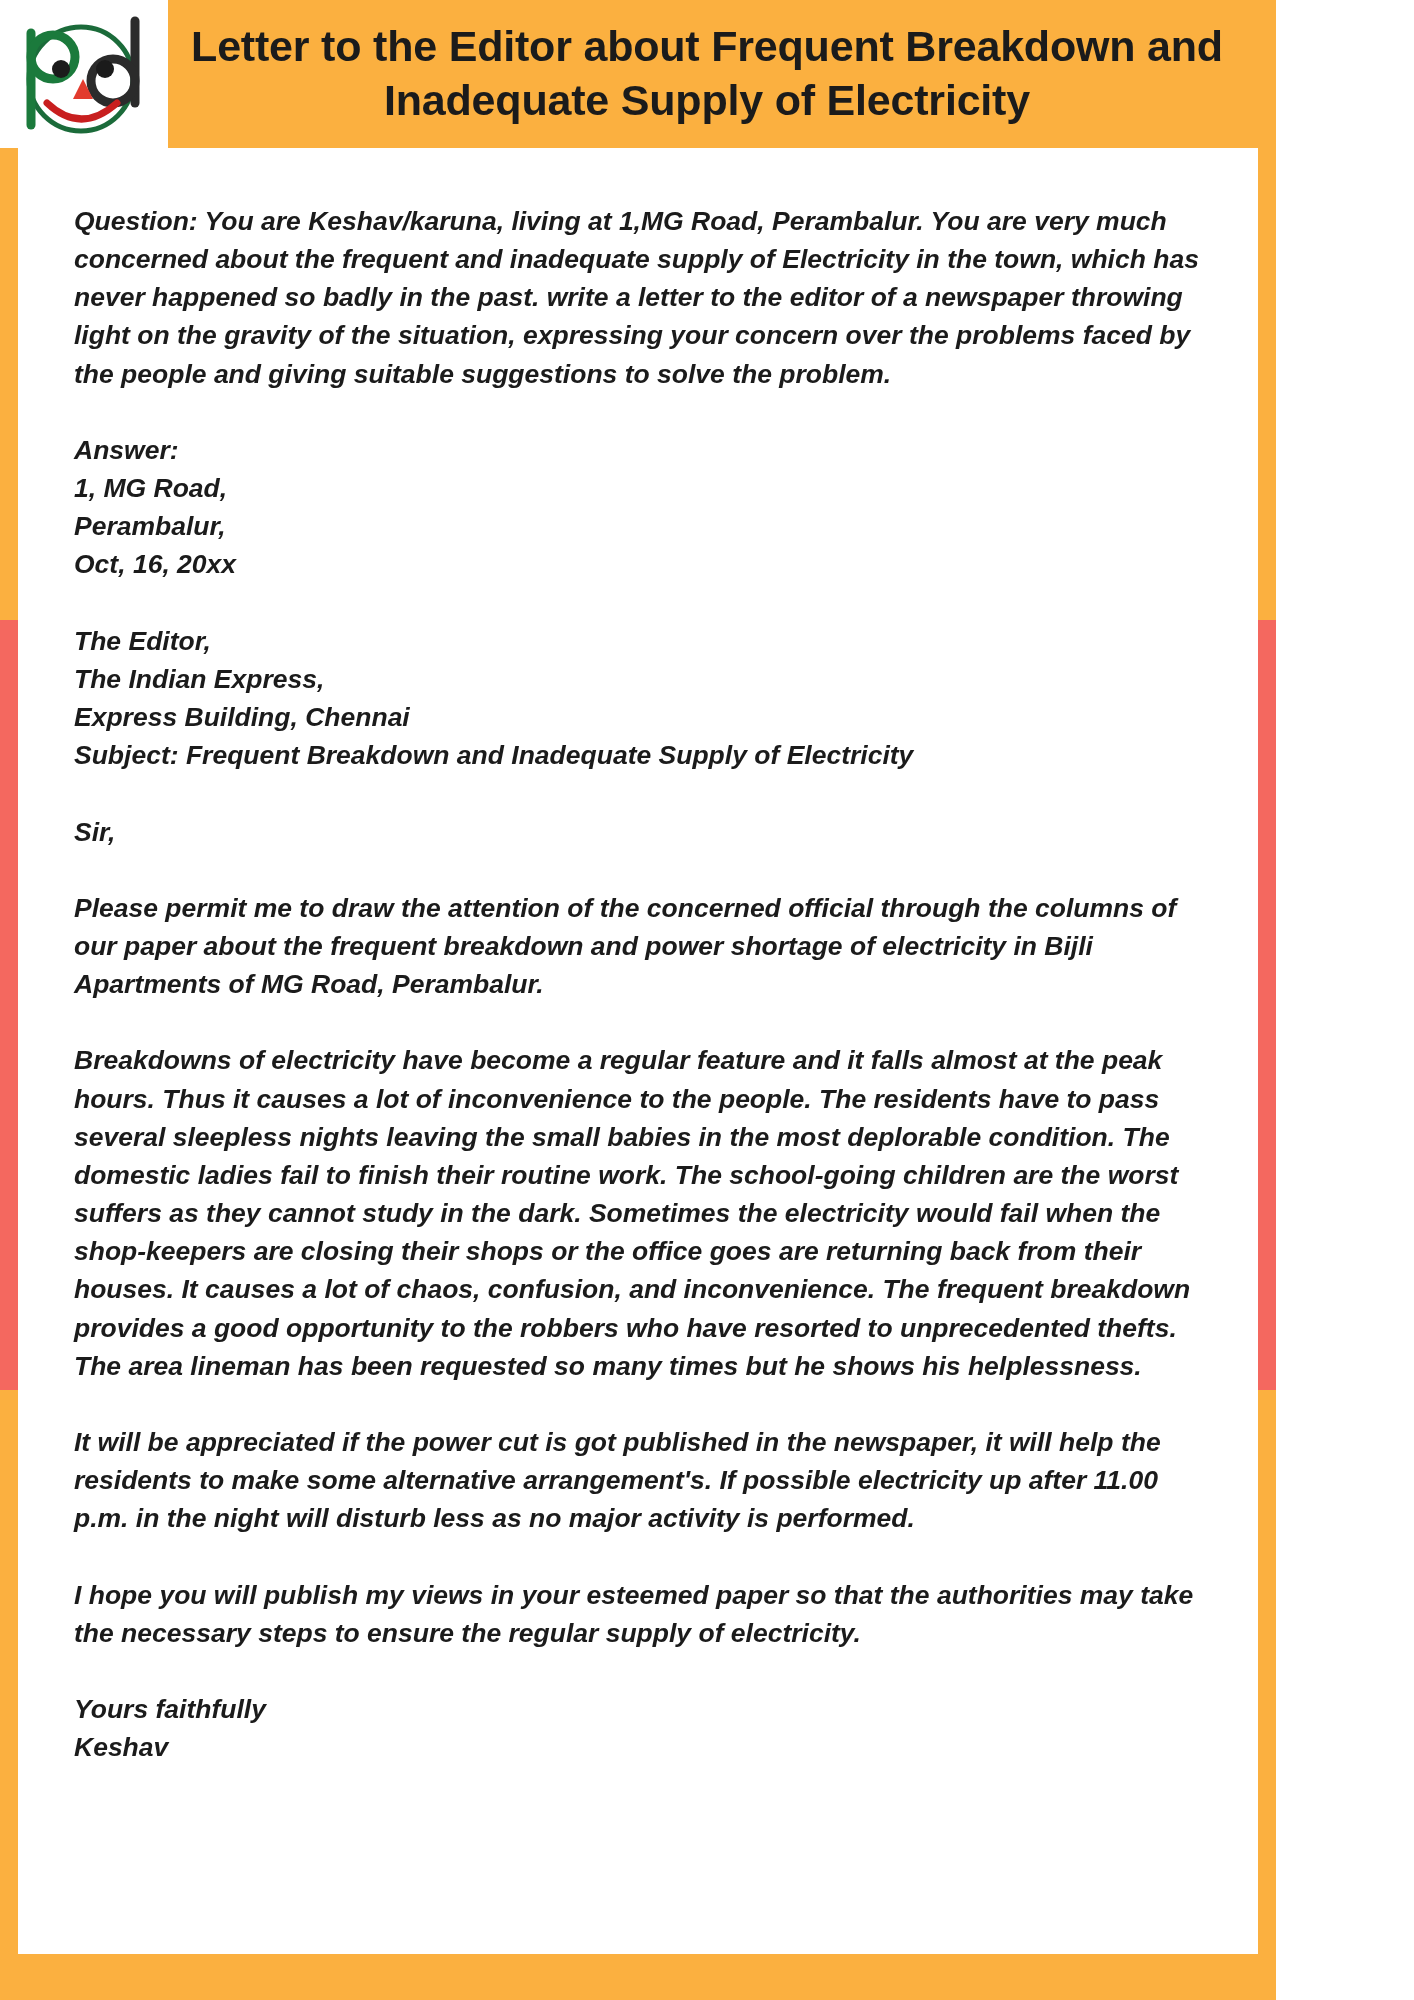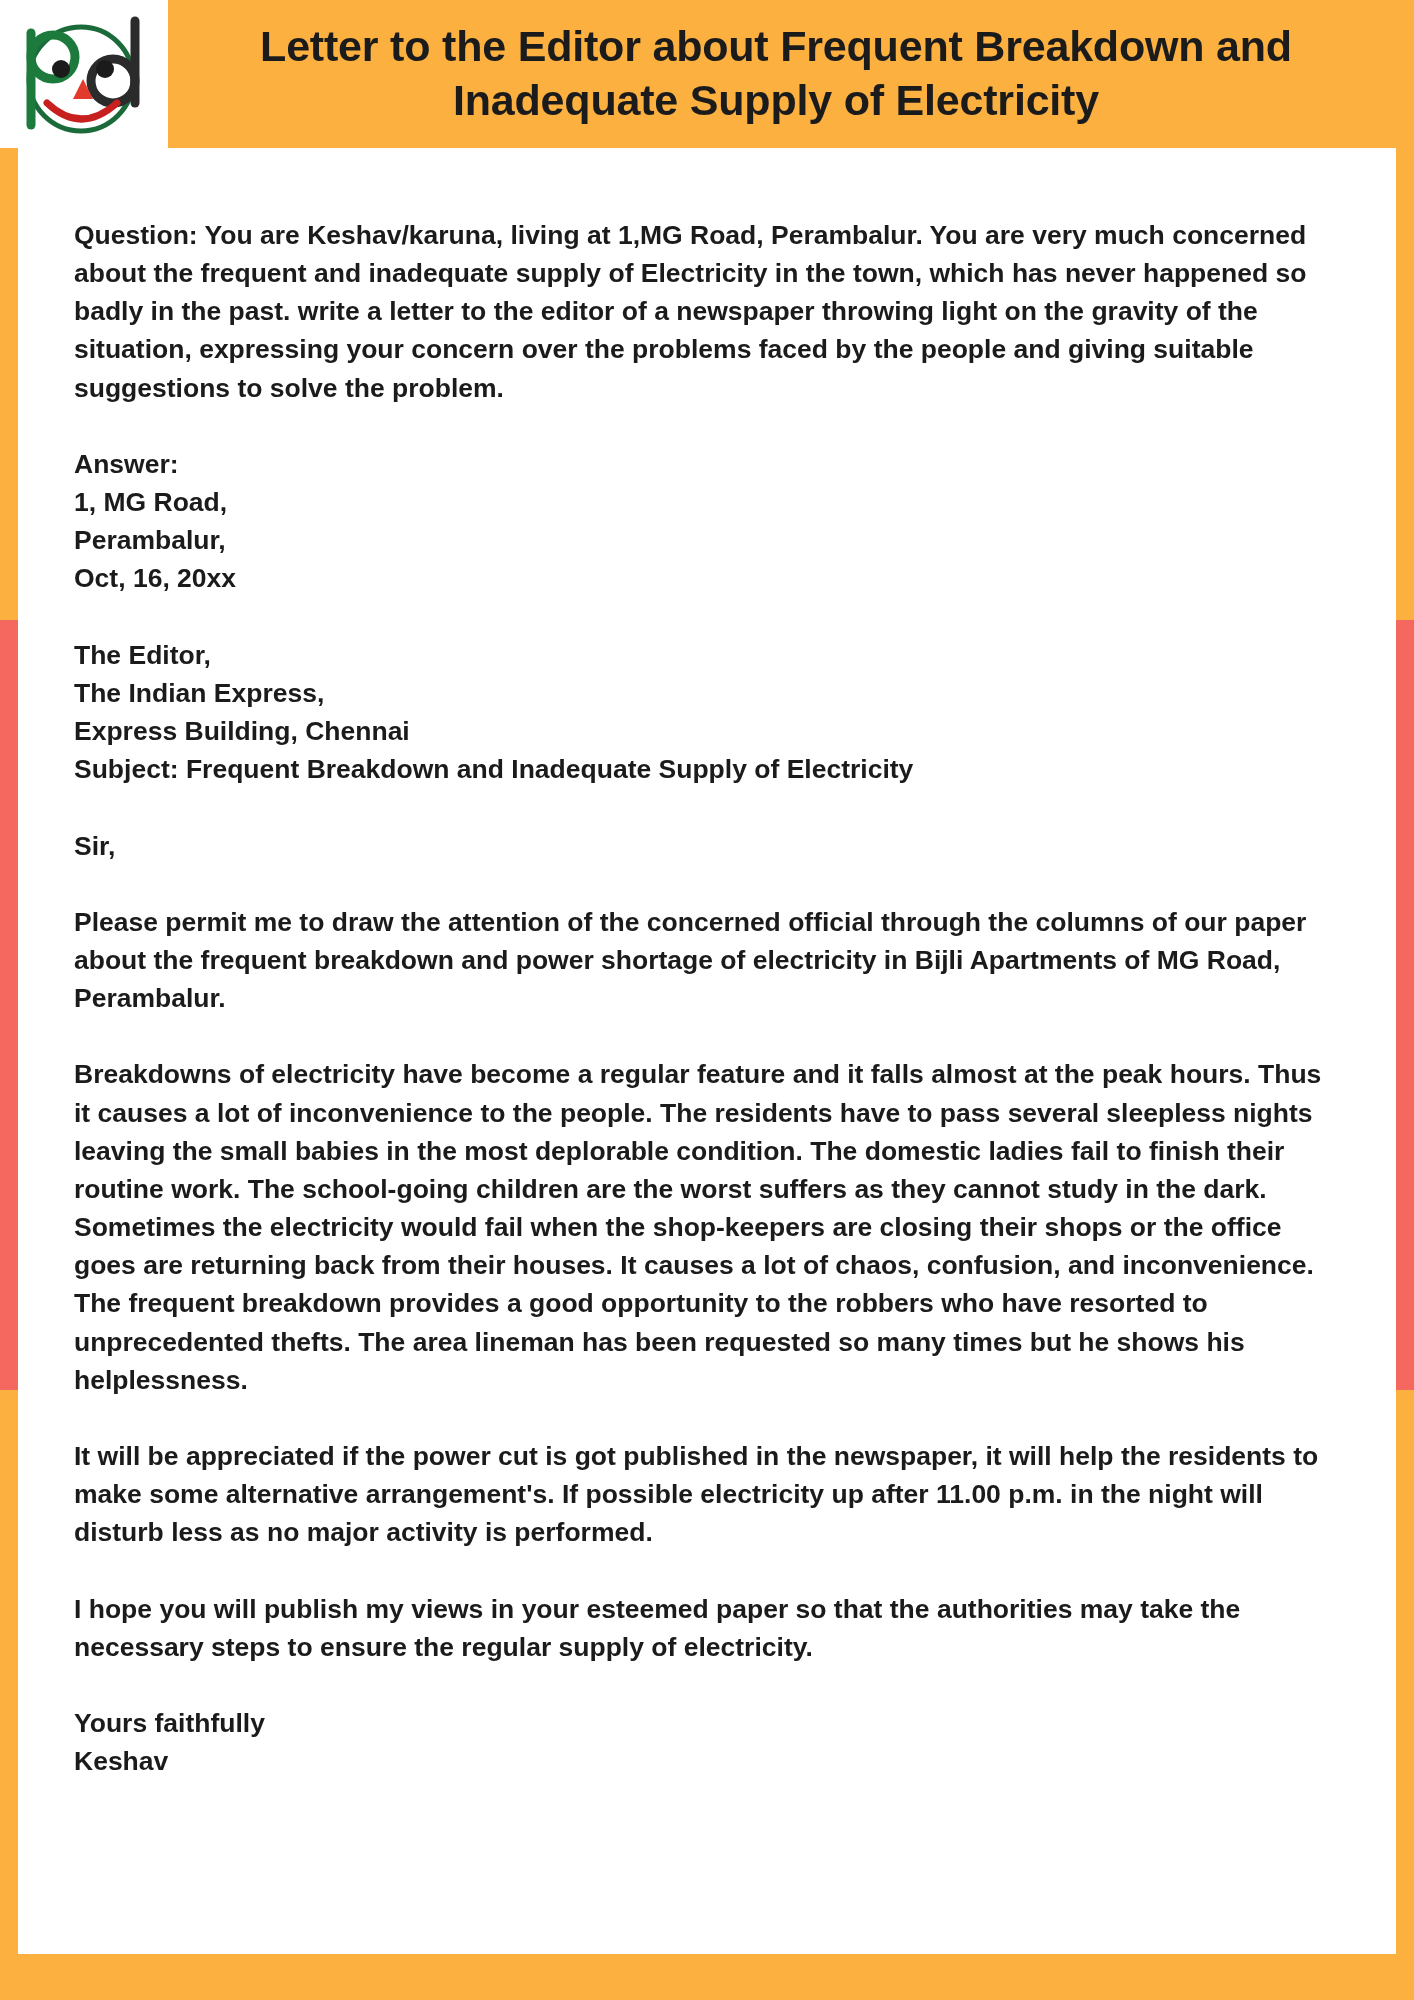--- a/index.html
+++ b/index.html
@@ -8,21 +8,21 @@
   }
   body {
     width: 1414px;
     height: 2000px;
     font-family: "Liberation Sans", sans-serif;
     background: #ffffff;
     overflow: hidden;
   }
   .page {
     position: relative;
-    width: 1414px;
+    width: 1276px;
     height: 2000px;
     box-sizing: border-box;
     background: #ffffff;
   }
   
   .edge {
     position: absolute;
     width: 18px;
     top: 0;
     bottom: 0;
@@ -81,22 +81,23 @@
   }
 
   .content {
     position: absolute;
     left: 18px;
     right: 18px;
     top: 148px;
     bottom: 46px;
     background: #ffffff;
     box-sizing: border-box;
-    padding: 68px 56px 40px 56px;
+    padding: 54px 56px 40px 56px;
     overflow: hidden;
+    font-style: italic;
   }
   .body-text {
     font-size: 26.5px;
     font-weight: bold;
     line-height: 1.44;
     color: #1b1b1b;
     white-space: pre-wrap;
     word-wrap: break-word;
   }
 </style>

